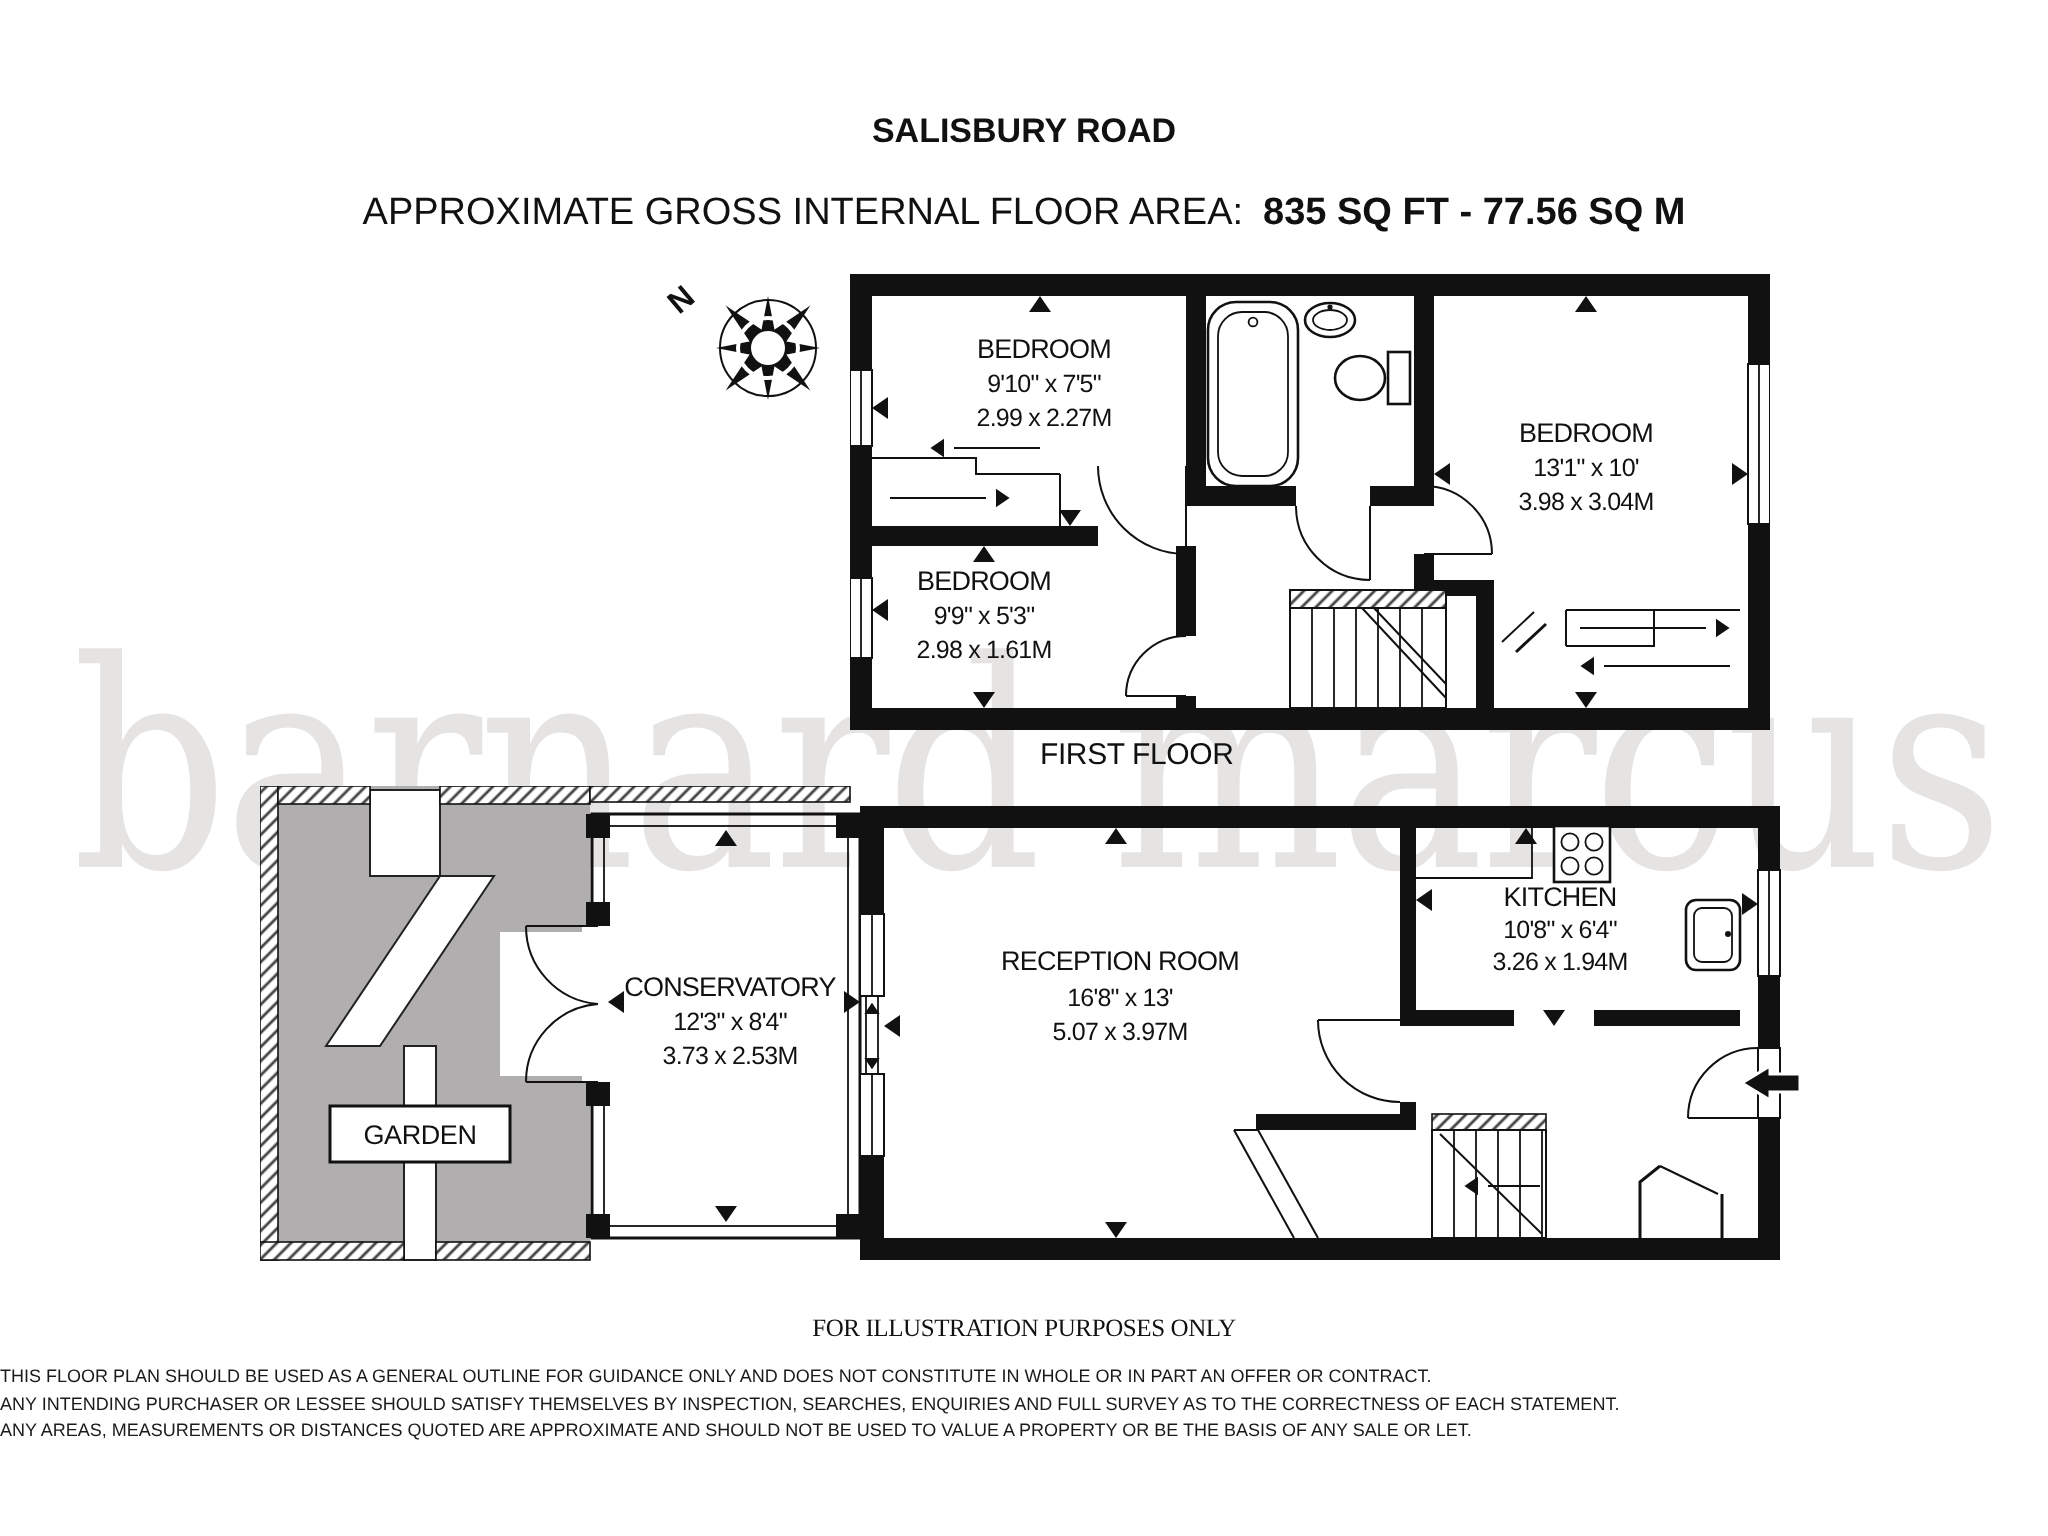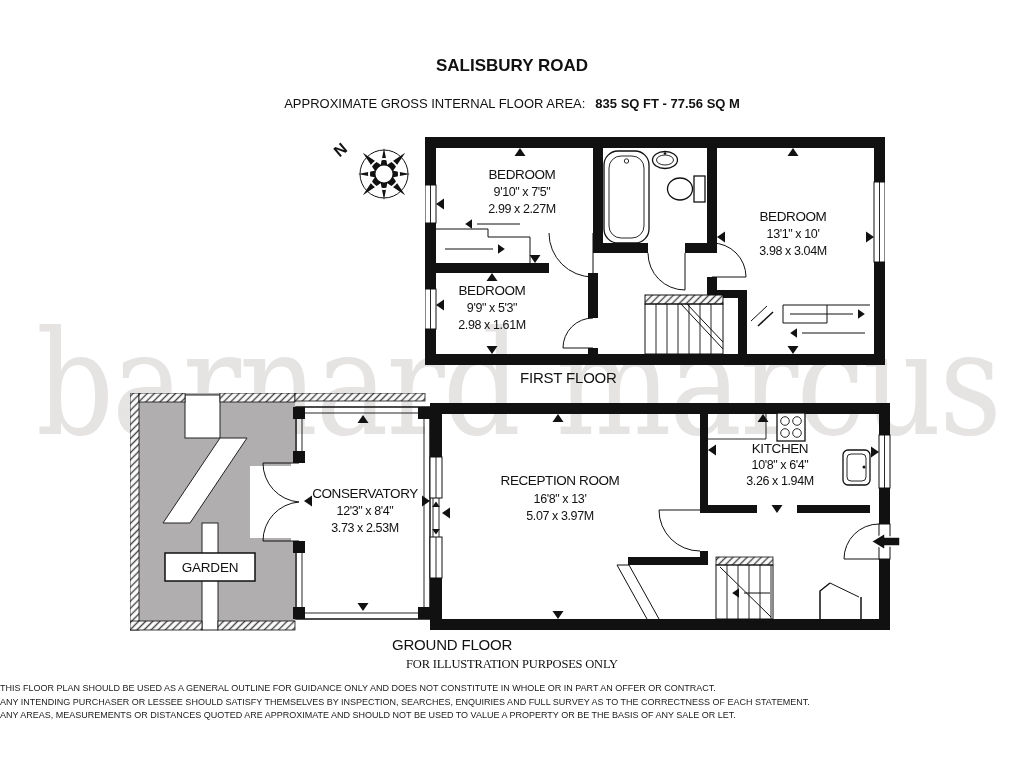--- a/index.html
+++ b/index.html
@@ -6,21 +6,21 @@
     --wall:#111111;
     --garden:#b0aeae;
     --watermark:#e6e3e3;
     --text:#111111;
   }
   html,body{margin:0;padding:0;background:#ffffff;}
   #page{position:relative;width:1024px;height:768px;background:#ffffff;overflow:hidden;
         font-family:"Liberation Sans",sans-serif;color:var(--text);}
   .abs{position:absolute;}
   #title{top:56px;left:0;width:1024px;text-align:center;font-size:17px;font-weight:700;letter-spacing:0;z-index:3;}
-  #subtitle{top:96px;left:0;width:1024px;text-align:center;font-size:13px;z-index:3;white-space:nowrap;}
+  #subtitle{top:96px;left:0;width:1024px;text-align:center;font-size:19px;z-index:3;white-space:nowrap;}
   #subtitle .lbl{font-weight:400;}
   #subtitle .val{font-weight:700;margin-left:10px;}
   #watermark{top:312px;left:36px;z-index:1;font-family:"DejaVu Serif",serif;font-size:122px;
              color:var(--watermark);white-space:nowrap;letter-spacing:-2px;line-height:1;
              transform:scaleY(1.18);transform-origin:top left;}
   svg.plan{position:absolute;z-index:2;}
   #compass{left:330px;top:134px;width:92px;height:74px;z-index:2;}
   .floor-label{z-index:3;font-size:15px;letter-spacing:-0.2px;}
   #ff-label{top:369px;left:520px;width:240px;}
   #gf-label{top:636px;left:392px;width:240px;}
@@ -338,21 +338,20 @@
       <text class="dims" x="430" y="110">16'8" x 13'</text>
       <text class="dims" x="430" y="127">5.07 x 3.97M</text>
     </g>
     <g>
       <text class="room" x="650" y="60">KITCHEN</text>
       <text class="dims" x="650" y="76">10'8" x 6'4"</text>
       <text class="dims" x="650" y="92">3.26 x 1.94M</text>
     </g>
   </svg>
 
-  <div class="abs floor-label" id="gf-label">GROUND FLOOR</div>
   <div class="abs" id="gf-note">FOR ILLUSTRATION PURPOSES ONLY</div>
 
   <div class="abs" id="disclaimer">
     <div>THIS FLOOR PLAN SHOULD BE USED AS A GENERAL OUTLINE FOR GUIDANCE ONLY AND DOES NOT CONSTITUTE IN WHOLE OR IN PART AN OFFER OR CONTRACT.</div>
     <div>ANY INTENDING PURCHASER OR LESSEE SHOULD SATISFY THEMSELVES BY INSPECTION, SEARCHES, ENQUIRIES AND FULL SURVEY AS TO THE CORRECTNESS OF EACH STATEMENT.</div>
     <div>ANY AREAS, MEASUREMENTS OR DISTANCES QUOTED ARE APPROXIMATE AND SHOULD NOT BE USED TO VALUE A PROPERTY OR BE THE BASIS OF ANY SALE OR LET.</div>
   </div>
 
 </div>
 

